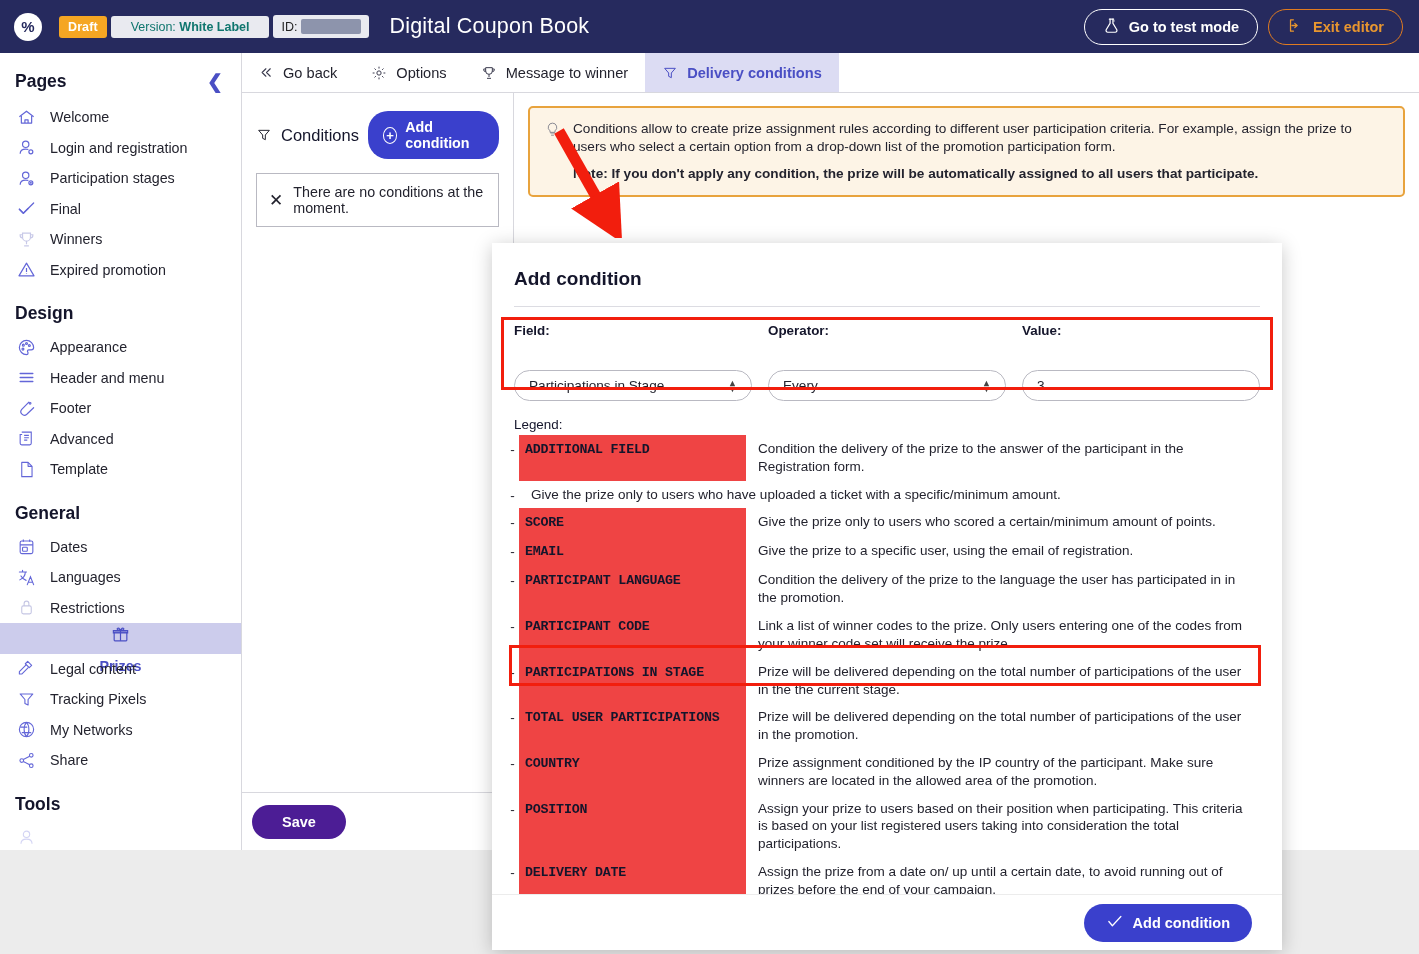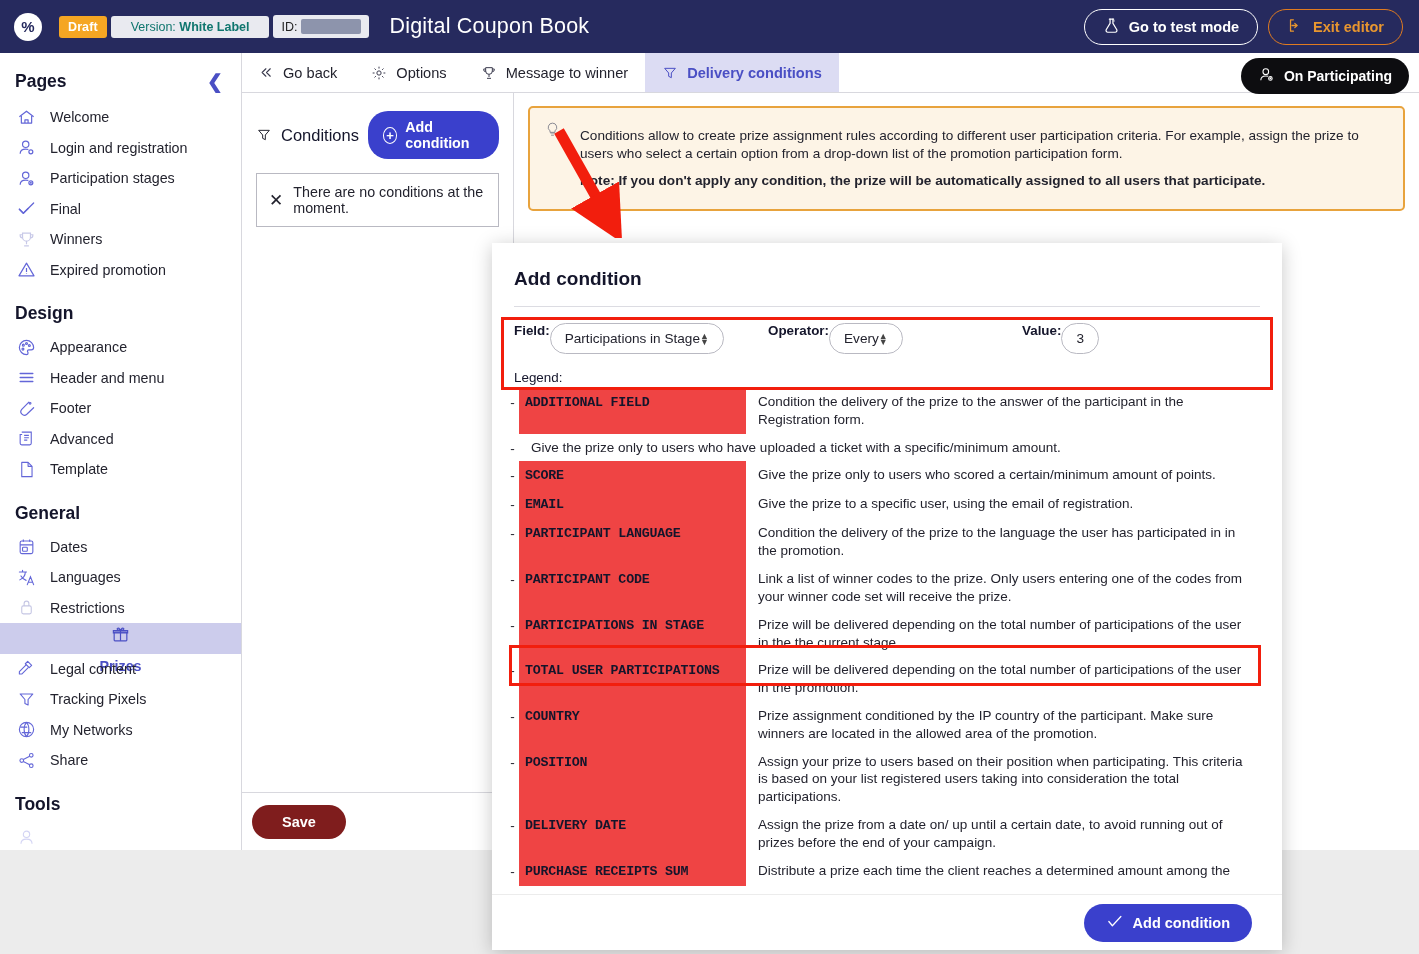--- a/index.html
+++ b/index.html
@@ -98,40 +98,40 @@
   }
   .empty-box {
     margin:14px 14px 0 14px; border:1px solid #b9b9c2; background:#fff;
     display:flex; align-items:center; gap:10px; padding:10px 12px; font-size:14.3px; color:#23232e;
   }
   .x-mark { color:#23232e; font-size:17px; line-height:1; }
   .save-bar {
     position:absolute; left:0; bottom:0; width:272px; height:58px;
     border-top:1px solid #d8d8de; display:flex; align-items:center; padding-left:10px;
   }
-  .btn-save { background:#7f1d1d; color:#fff; border-radius:20px; padding:9px 30px; font-size:14.5px; font-weight:bold; }
+  .btn-save { background:#4c1d95; color:#fff; border-radius:20px; padding:9px 30px; font-size:14.5px; font-weight:bold; }
 
   .right-col { flex:1; padding:13px 14px 0 14px; }
   .info-box {
     border:2px solid #e8a33d; background:#fdf4e6; border-radius:5px;
     padding:11px 14px; display:flex; gap:11px;
   }
   .info-box .bulb { color:#8a8a93; flex:none; padding-top:2px; }
-  .info-box p { margin:8px; font-size:13.6px; color:#23232e; line-height:1.35; }
+  .info-box p { margin:1px; font-size:13.6px; color:#23232e; line-height:1.35; }
   .info-box p.note { margin-top:8px; font-weight:bold; }
 
   
   .modal {
     position:absolute; left:492px; top:243px; width:790px; height:707px;
     background:#ffffff; box-shadow:0 3px 18px rgba(0,0,0,.22); overflow:hidden;
   }
   .modal-title { font-size:19px; font-weight:bold; color:#14152b; padding:25px 22px 0 22px; }
   .modal-hr { margin:16px 22px 0 22px; border-top:1px solid #dcdce2; }
   .fields-row { display:flex; gap:16px; padding:16px 22px 0 22px; }
-  .field-group { display:flex; flex-direction:row; }
+  .field-group { display:flex; flex-direction:column;gap:26px; }
   .field-group.fg1 { width:238px; }
   .field-group.fg2 { width:238px; }
   .field-group.fg3 { width:238px; }
   .field-label { font-size:13.4px; font-weight:bold; color:#14152b; margin-bottom:6px; }
   .field-ctl {
     height:31px; border:1px solid #b9b9c2; border-radius:16px; background:#fff;
     display:flex; align-items:center; padding:0 14px; font-size:13.6px; color:#23232e;
   }
   .spin { margin-left:auto; display:flex; flex-direction:column; line-height:6px; font-size:9px; color:#444; }
 
@@ -444,29 +444,20 @@
       <div class="tab active">
         <span class="ico">
             <svg width="16" height="16" viewBox="0 0 24 24" fill="none" stroke="currentColor" stroke-width="1.5" stroke-linejoin="round">
               <path d="M4 5h16l-6 7v7l-4-2v-5z"></path>
             </svg>
           </span>
         <span>Delivery conditions</span>
       </div>
     </div>
 
-    <div class="participating-pill">
-      <span><svg width="17" height="17" viewBox="0 0 24 24" fill="none" stroke="currentColor" stroke-width="1.5">
-            <circle cx="11" cy="8" r="4"></circle>
-            <path d="M4 20c0-3.9 3.1-6 7-6 1.2 0 2.4.2 3.4.6"></path>
-            <circle cx="17.5" cy="17.5" r="2.5"></circle>
-            <path d="M17.5 16.3v2.4M16.3 17.5h2.4"></path>
-          </svg></span>
-      <span>On Participating</span>
-    </div>
 
     <div class="content">
 
       <div class="left-col">
         <div class="cond-head">
           <span class="ico">
               <svg width="16" height="16" viewBox="0 0 24 24" fill="none" stroke="currentColor" stroke-width="1.5" stroke-linejoin="round">
                 <path d="M4 5h16l-6 7v7l-4-2v-5z"></path>
               </svg>
             </span>

